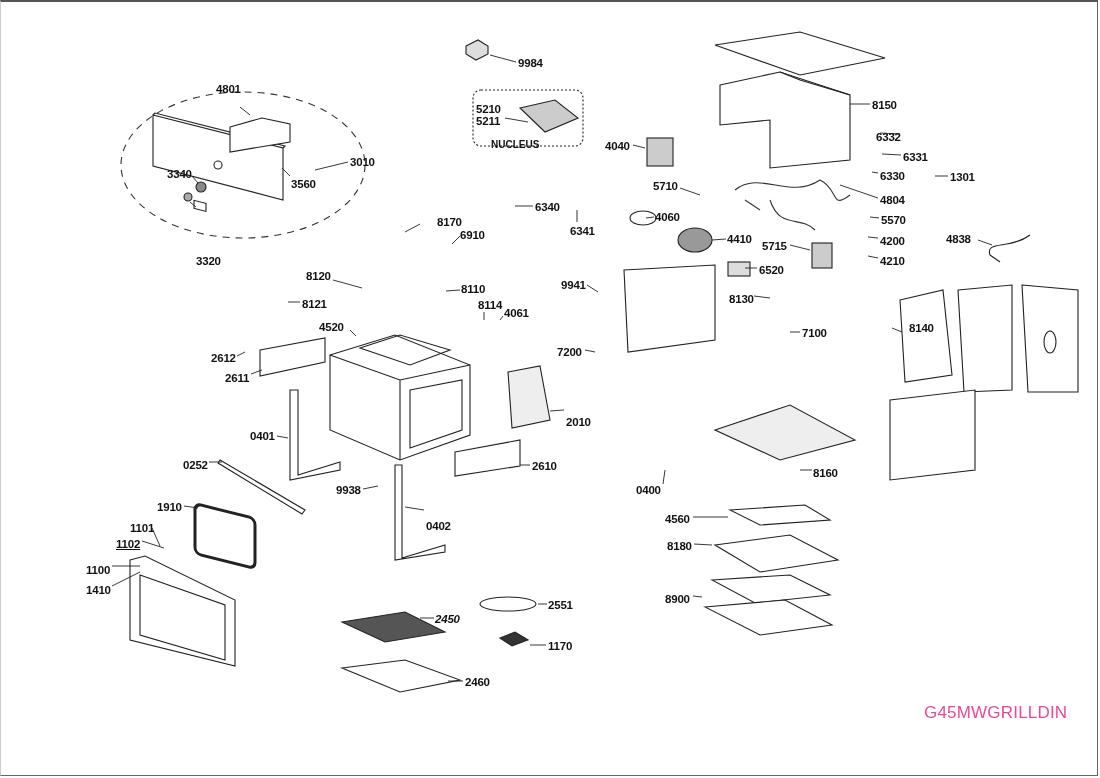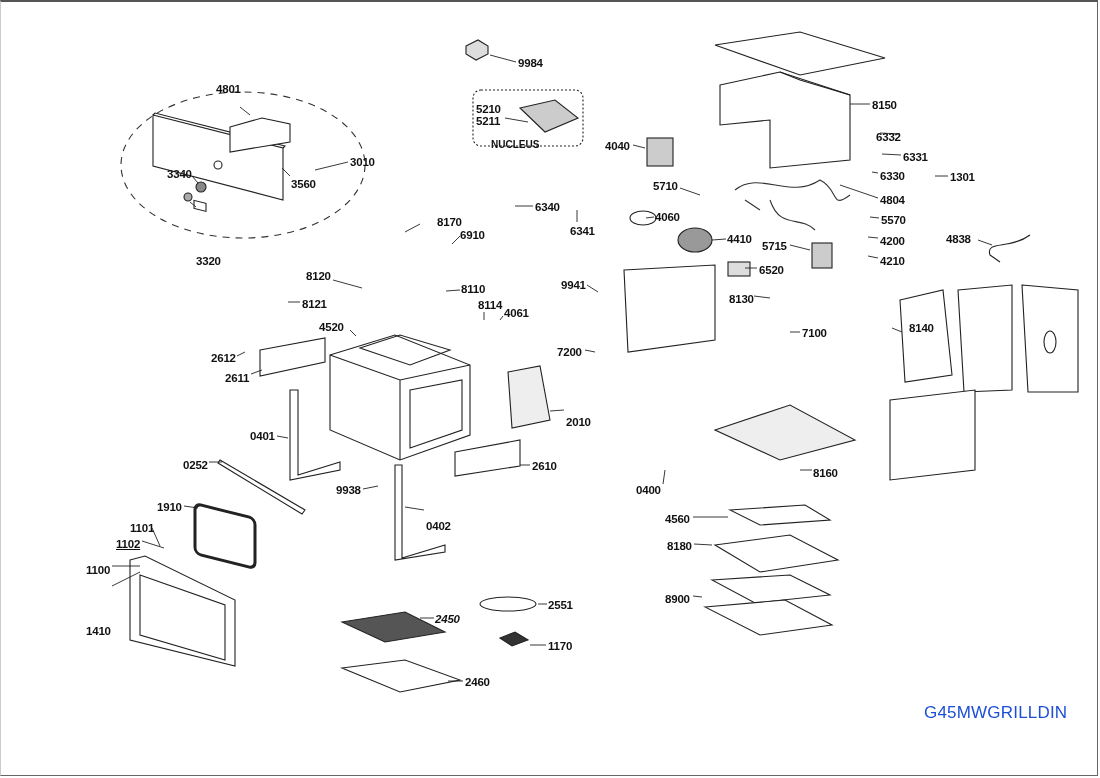--- a/index.html
+++ b/index.html
@@ -1,20 +1,20 @@
 <!DOCTYPE html>
 <html><head>
 <meta charset="utf-8">
 <style>
   html,body{margin:0;padding:0;background:#fff;}
   body{width:1100px;height:778px;position:relative;overflow:hidden;font-family:"Liberation Sans",sans-serif;}
   #frame{position:absolute;left:0;top:0;width:1098px;height:776px;border-top:2px solid #555;border-left:1px solid #ccc;border-right:1px solid #666;border-bottom:1px solid #666;box-sizing:border-box;}
   #art{position:absolute;left:0;top:0;}
   .lbl{position:absolute;font-weight:bold;font-size:11.5px;color:#111;white-space:nowrap;line-height:13px;letter-spacing:-0.2px;}
-  #model{position:absolute;left:924px;top:703px;font-size:17px;color:#1d4ed8;letter-spacing:0.2px;}
+  #model{position:absolute;left:924px;top:703px;font-size:17px;color:#ec4899;letter-spacing:0.2px;}
   #nucleus{position:absolute;left:491px;top:131px;font-size:10px;font-weight:bold;color:#111;margin-top:8px;}
 </style>
 </head>
 <body>
 
 <div id="frame"></div>
 
 <svg id="art" width="1100" height="778" xmlns="http://www.w3.org/2000/svg">
   <g fill="none" stroke="#222" stroke-width="1.1">
 
@@ -202,21 +202,21 @@
     <div class="lbl" style="left: 250px; top: 430px;">0401</div>
     <div class="lbl" style="left: 183px; top: 459px;">0252</div>
     <div class="lbl" style="left: 336px; top: 484px;">9938</div>
     <div class="lbl" style="left: 426px; top: 520px;">0402</div>
     <div class="lbl" style="left: 636px; top: 484px;">0400</div>
     <div class="lbl" style="left: 813px; top: 467px;">8160</div>
     <div class="lbl" style="left: 157px; top: 501px;">1910</div>
     <div class="lbl" style="left: 130px; top: 522px;">1101</div>
     <div class="lbl" style="left: 116px; top: 538px; text-decoration: underline;">1102</div>
     <div class="lbl" style="left: 86px; top: 564px;">1100</div>
-    <div class="lbl" style="left: 86px; top: 584px; margin-top: 41px;">1410</div>
+    <div class="lbl" style="left: 86px; top: 584px;">1410</div>
     <div class="lbl" style="left: 665px; top: 513px;">4560</div>
     <div class="lbl" style="left: 667px; top: 540px;">8180</div>
     <div class="lbl" style="left: 665px; top: 593px;">8900</div>
     <div class="lbl" style="left: 548px; top: 599px;">2551</div>
     <div class="lbl" style="left: 435px; top: 613px; font-style: italic;">2450</div>
     <div class="lbl" style="left: 548px; top: 640px;">1170</div>
     <div class="lbl" style="left: 465px; top: 676px;">2460</div>
   </div>
 
 <div id="nucleus">NUCLEUS</div>

